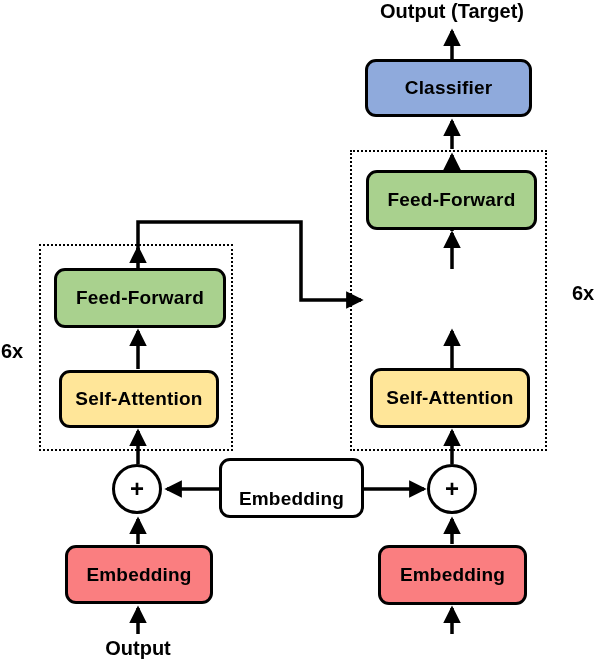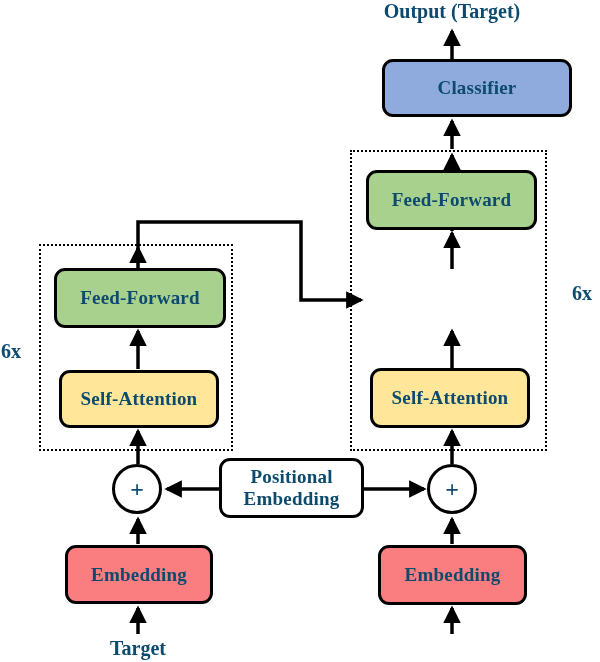--- a/index.html
+++ b/index.html
@@ -1,22 +1,22 @@
 <!DOCTYPE html>
 <html><head>
 <meta charset="utf-8">
 <style>
   html, body { margin: 0; padding: 0; background: #ffffff; }
   .canvas {
     position: relative;
     width: 600px;
     height: 662px;
     background: #ffffff;
-    font-family: Liberation Serif, serif;
-    color: #0c4a6e;
+    font-family: Liberation Sans, sans-serif;
+    color: #000000;
     overflow: hidden;
   }
   .connectors {
     position: absolute;
     left: 0; top: 0;
     width: 600px; height: 662px;
   }
   .node {
     position: absolute;
     box-sizing: border-box;
@@ -93,40 +93,40 @@
       <path d="M219,489 L167,489" marker-end="url(#ah)"></path>
       <path d="M364,489 L424,489" marker-end="url(#ah)"></path>
     </g>
   </svg>
 
   <div class="dotted" style="left:39px; top:244px; width:194px; height:207px;"></div>
   <div class="dotted" style="left:350px; top:150px; width:197px; height:301px;"></div>
 
   <div class="txt center" style="left:452px; top:0px;">Output (Target)</div>
 
-  <div class="node" style="left: 365px; top: 59px; width: 190px; height: 58px; background-color: rgb(143, 170, 220); margin-left: 17px;">
+  <div class="node" style="left: 365px; top: 59px; width: 167px; height: 58px; background-color: rgb(143, 170, 220);">
     <span class="lbl">Classifier</span>
   </div>
   <div class="node" style="left: 366px; top: 170px; width: 171px; height: 60px; background-color: rgb(169, 209, 142);">
     <span class="lbl">Feed-Forward</span>
   </div>
   <div class="node" style="left: 370px; top: 368px; width: 160px; height: 60px; background-color: rgb(255, 230, 153);">
     <span class="lbl">Self-Attention</span>
   </div>
 
   <div class="node" style="left: 54px; top: 268px; width: 172px; height: 60px; background-color: rgb(169, 209, 142);">
     <span class="lbl">Feed-Forward</span>
   </div>
   <div class="node" style="left: 59px; top: 370px; width: 160px; height: 58px; background-color: rgb(255, 230, 153);">
     <span class="lbl">Self-Attention</span>
   </div>
 
   <div class="node" style="left: 219px; top: 458px; width: 145px; height: 60px; border-width: 3.5px; background-color: rgb(255, 255, 255);">
     <span class="lbl">
-      <span>Positional</span><br>
+      <br>
       <span>Embedding</span>
     </span>
   </div>
 
   <div class="adder" style="left:112px; top:464px;">
     <span>+</span>
   </div>
   <div class="adder" style="left:427px; top:464px;">
     <span>+</span>
   </div>
@@ -134,15 +134,15 @@
   <div class="node" style="left: 65px; top: 545px; width: 148px; height: 59px; background-color: rgb(250, 126, 128);">
     <span class="lbl">Embedding</span>
   </div>
   <div class="node" style="left: 378px; top: 545px; width: 149px; height: 60px; background-color: rgb(250, 126, 128);">
     <span class="lbl">Embedding</span>
   </div>
 
   <div class="txt" style="left:1px; top:340px;">6x</div>
   <div class="txt" style="left:572px; top:282px;">6x</div>
 
-  <div class="txt center" style="left:138px; top:637px;">Target</div>
+  <div class="txt center" style="left:138px; top:637px;">Output</div>
 
 </div>
 
 </body></html>

